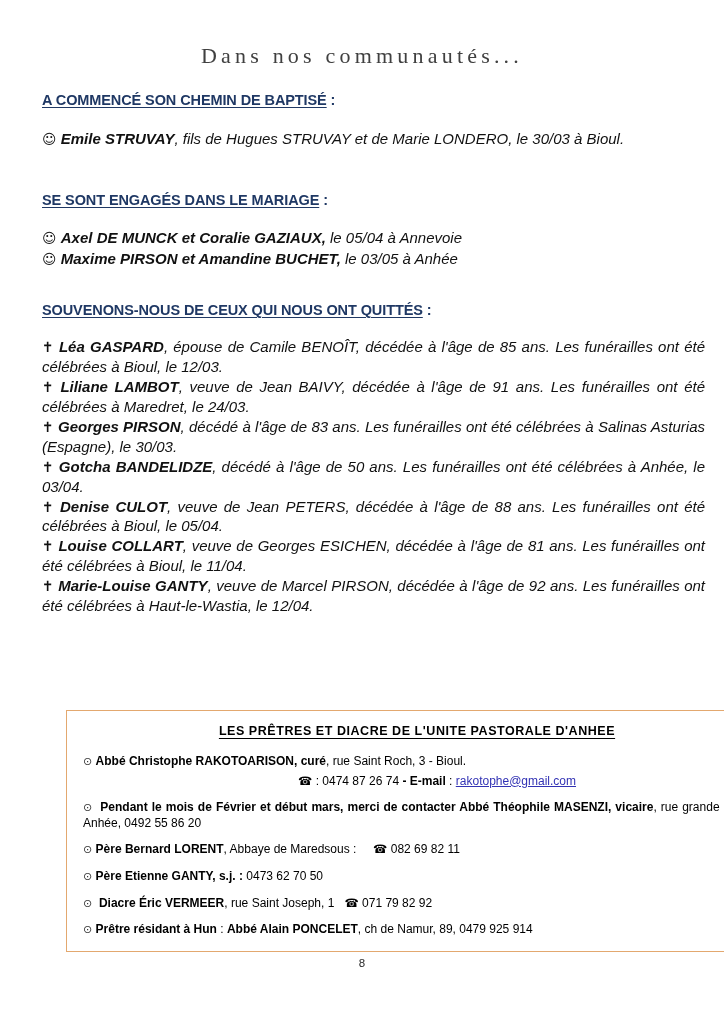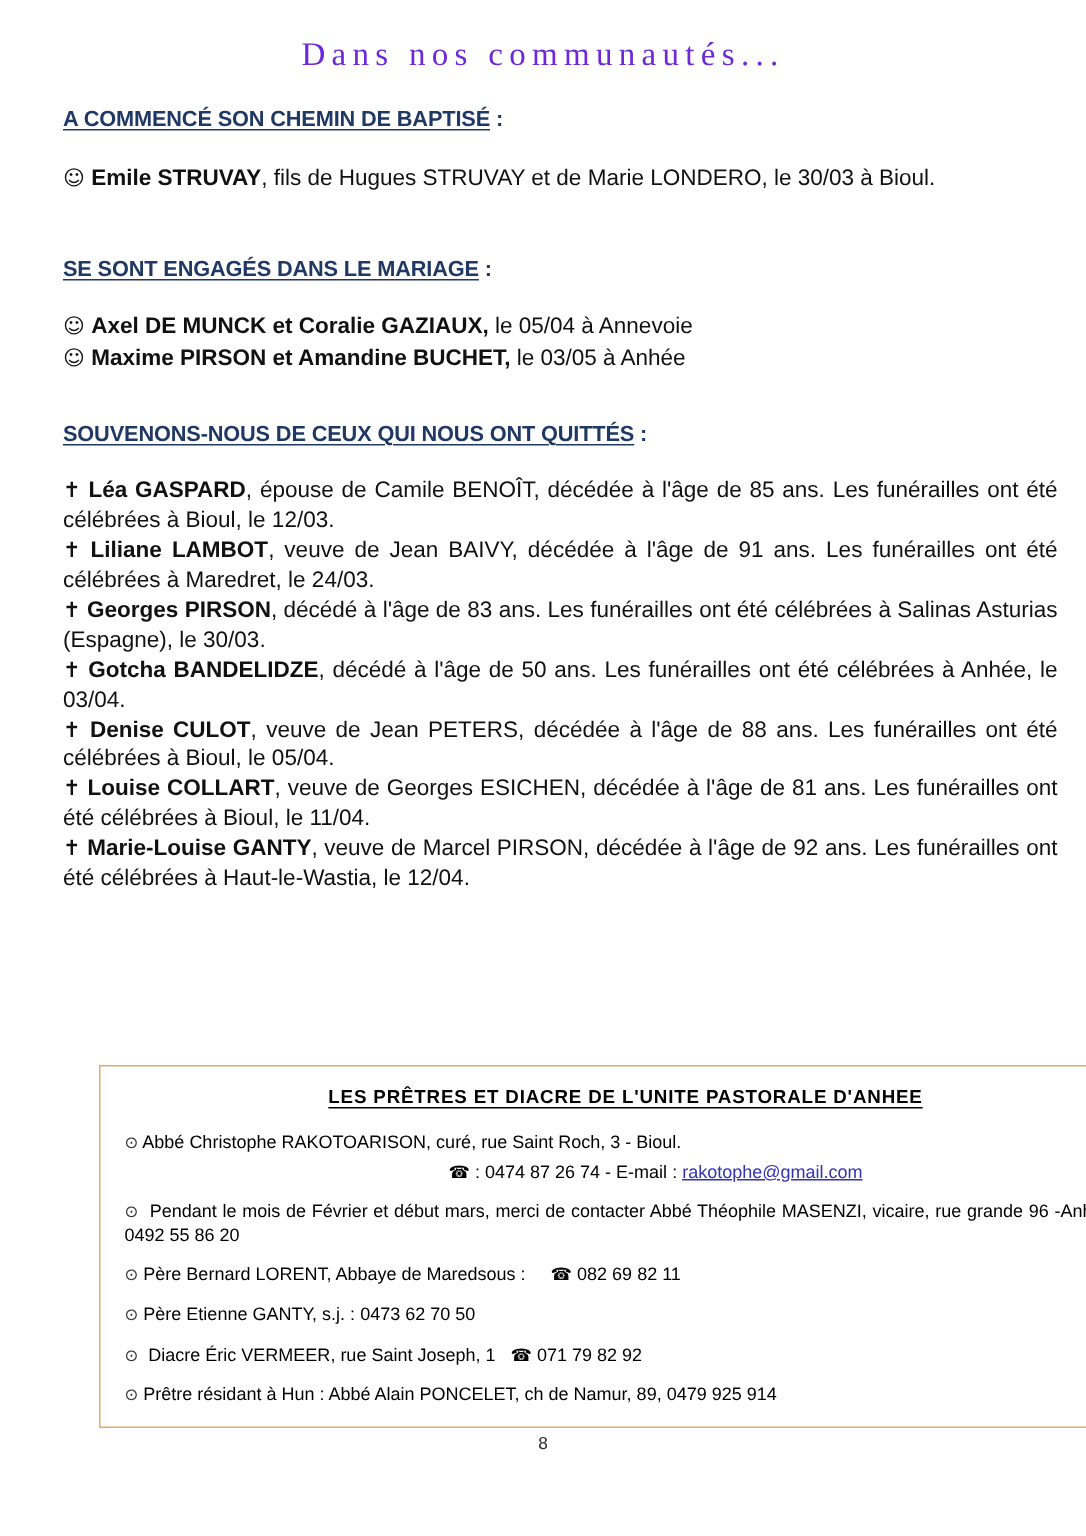--- a/index.html
+++ b/index.html
@@ -19,27 +19,27 @@
 
   .page {
     position: absolute;
     inset: 0;
     padding: 0;
   }
 
   
   .doc-title {
     text-align: center;
-    color: #6d28d9;
+    color: #404040;
     font-family: "Liberation Serif", serif;
     font-size: 22px;
     font-weight: 400;
     letter-spacing: 4.2px;
     margin: 0;
-    padding-top: 24px;
+    padding-top: 44px;
     line-height: 1.1;
   }
 
   
   .section-heading {
     margin: 0;
     padding: 0 16px 0 42px;
     font-size: 14.5px;
     font-weight: bold;
     color: #1f3864;
@@ -63,20 +63,21 @@
   .entry-list {
     margin: 0;
     padding: 0;
     list-style: none;
   }
   .entry {
     font-size: 15px;
     line-height: 1.33;
     color: #111111;
     margin: 0;
+    font-style: italic;
   }
 
   
   .block-baptism {
     margin-top: 20px;
     padding: 0 42px 0 42px;
   }
   .block-baptism .entry { text-align: left; }
 
   .block-marriage {
@@ -158,21 +159,21 @@
   .sub-line {
     display: block;
     text-align: center;
     padding-left: 46px;
     margin-top: 4px;
     font-size: 12px;
   }
   .maillink {
     color: #3232b4;
   }
-  .b { font-weight: normal; }
+  .b { font-weight: bold; }
 
   
   .page-number {
     position: absolute;
     left: 0;
     right: 0;
     top: 957px;
     text-align: center;
     font-size: 11.5px;
     color: #2a2a2a;

